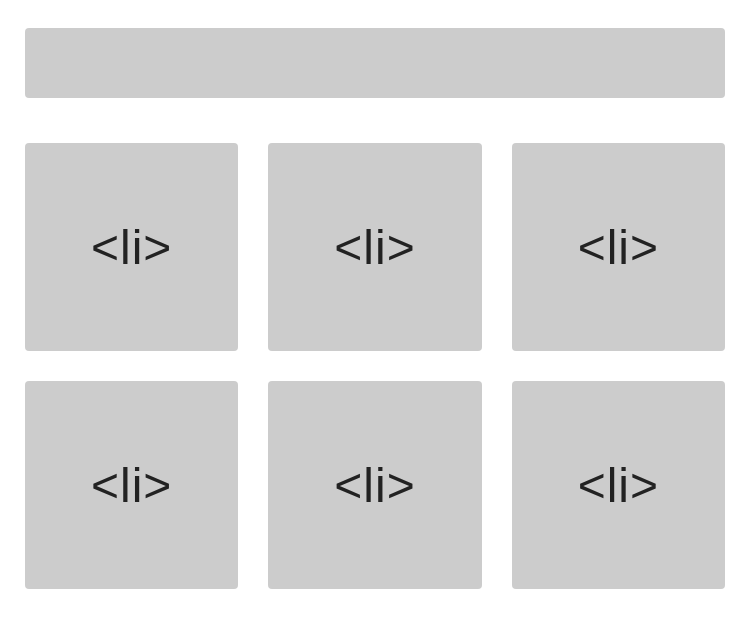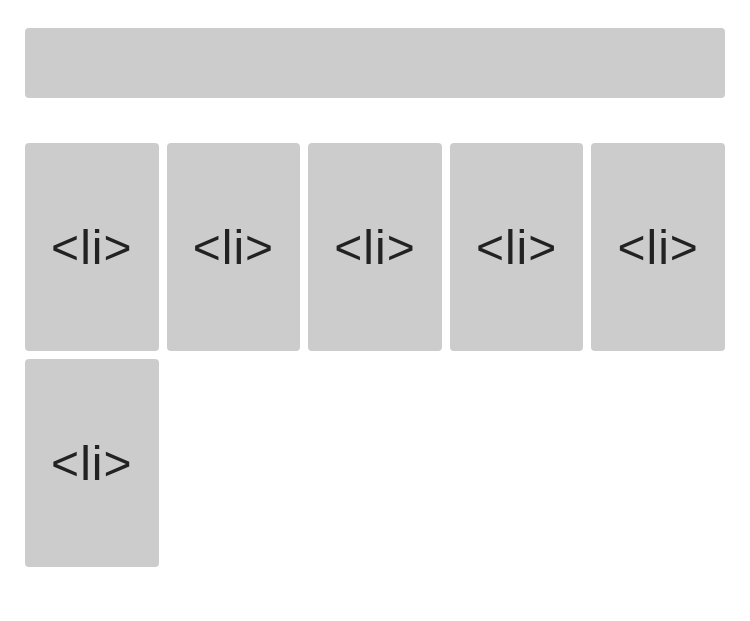--- a/index.html
+++ b/index.html
@@ -16,22 +16,22 @@
     }
     .header-bar {
       background: #cccccc;
       height: 70px;
       width: 100%;
       border-radius: 4px;
       margin-bottom: 45px;
     }
     .grid {
       display: grid;
-      grid-template-columns: repeat(5, 1fr);
-      gap: 8px;
+      grid-template-columns: repeat(3, 1fr);
+      gap: 30px;
     }
     .tile {
       background: #cccccc;
       height: 208px;
       border-radius: 4px;
       display: flex;
       align-items: center;
       justify-content: center;
     }
     .tile-label {

